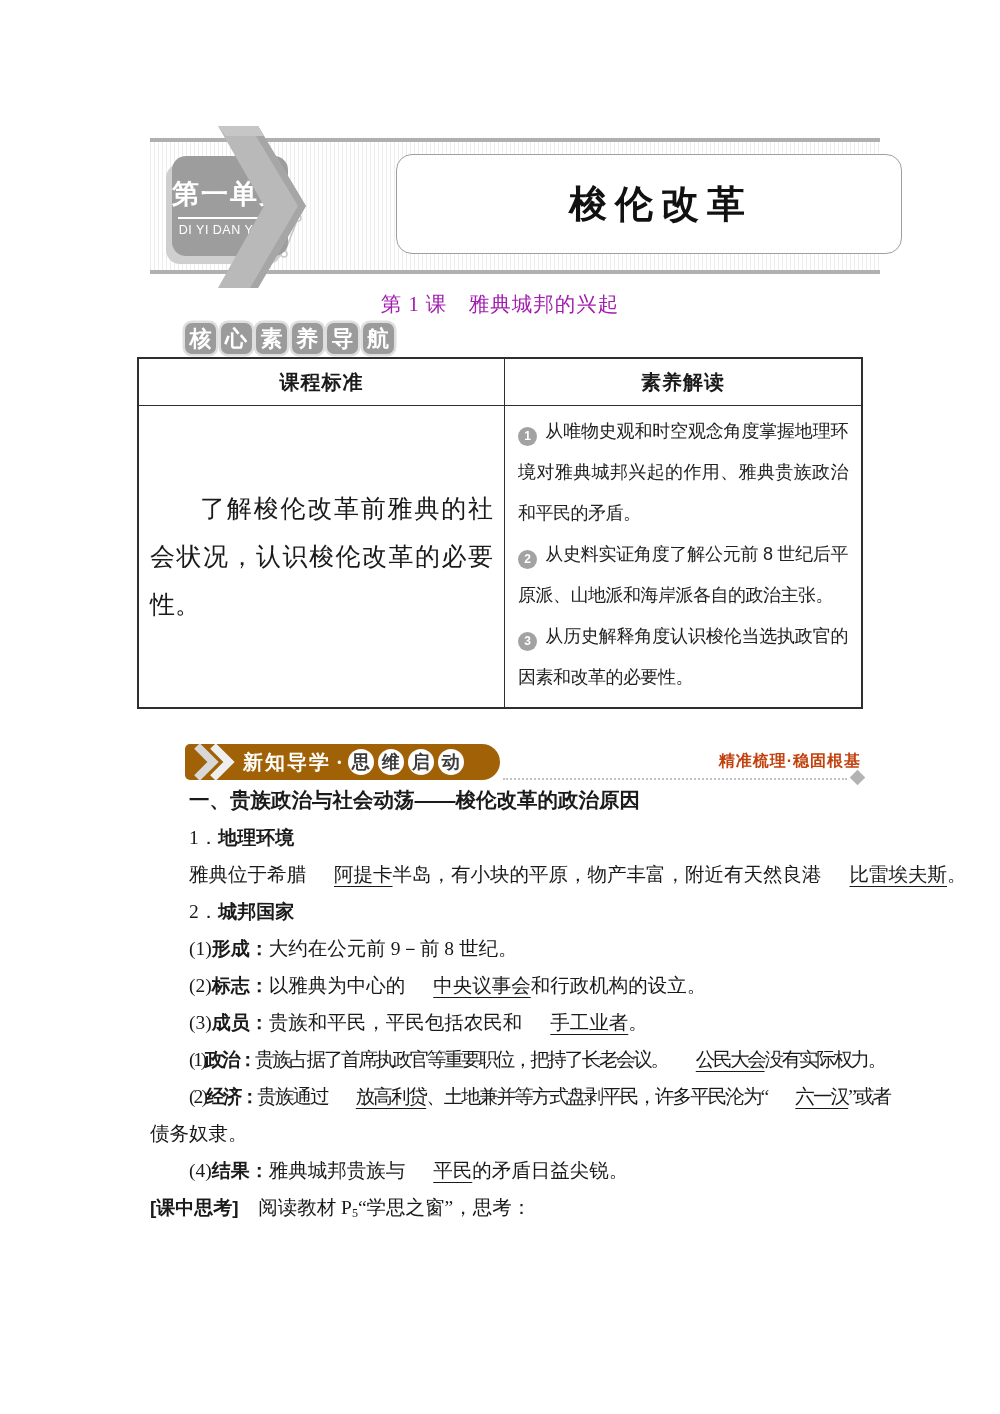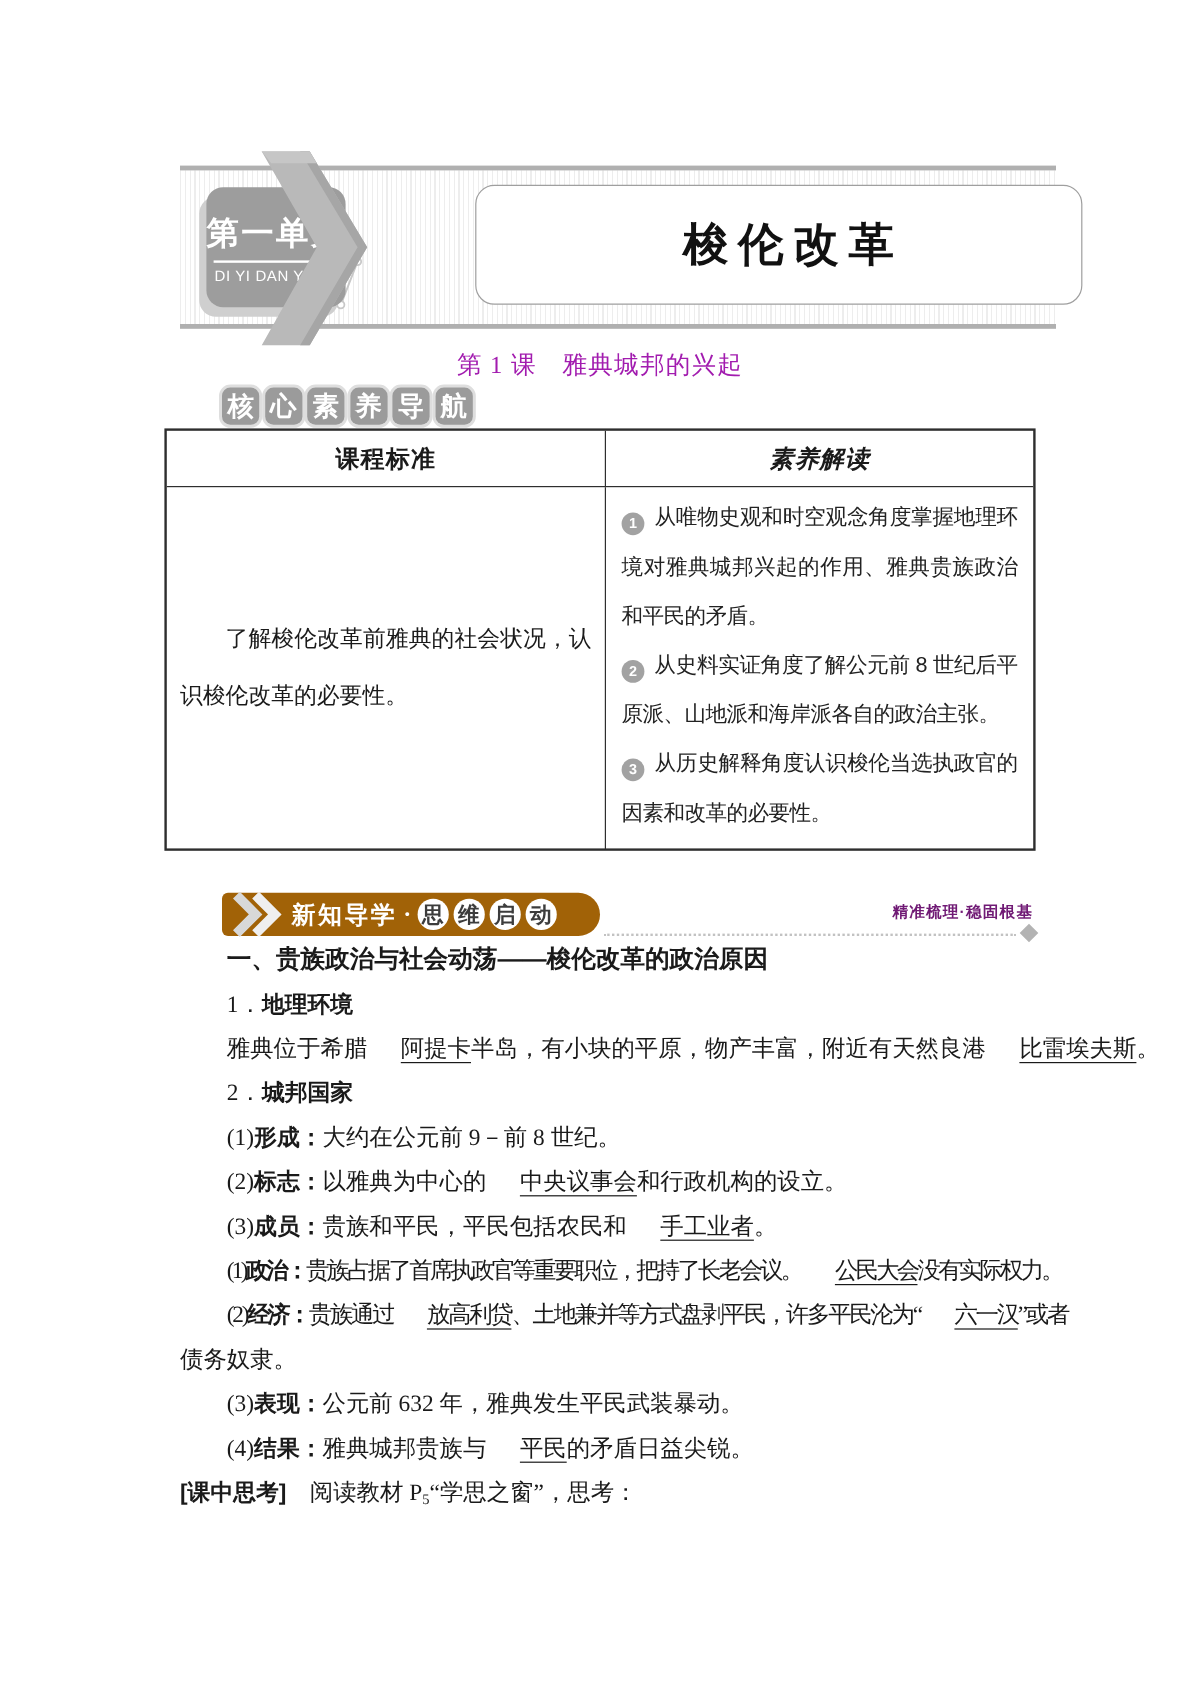--- a/index.html
+++ b/index.html
@@ -33,44 +33,44 @@
   .nav-chip{width:31px;height:31px;margin-right:4.5px;background:#9b9b9b;border-radius:7px;
     box-shadow:0 0 0 2.5px #dedede;color:#fff;font-family:"Liberation Sans","DejaVu Sans",sans-serif;
     font-weight:700;font-size:22px;line-height:31px;text-align:center;}
   
   .stable{position:absolute;top:357px;left:137px;width:726px;height:352px;
     border:2px solid #2e2e2e;box-sizing:border-box;}
   .stable .hrow{display:flex;height:46px;border-bottom:1.5px solid #2e2e2e;}
   .stable .hcell{display:flex;align-items:center;justify-content:center;
     font-family:"Liberation Sans","DejaVu Sans",sans-serif;font-weight:700;font-size:20px;letter-spacing:1px;}
   .stable .hcell.l{width:366px;border-right:1.5px solid #2e2e2e;box-sizing:border-box;}
-  .stable .hcell.r{flex:1;font-style:italic;}
+  .stable .hcell.r{flex:1;}
   .stable .brow{display:flex;height:302px;}
   .stable .bcell.l{width:366px;border-right:1.5px solid #2e2e2e;box-sizing:border-box;
     display:flex;align-items:center;padding:0 11px;}
-  .stable .bcell.l .inner{font-size:19px;line-height:48px;text-indent:2em;text-align:justify;}
+  .stable .bcell.l .inner{font-size:25px;line-height:48px;text-indent:2em;text-align:justify;}
   .stable .bcell.r{flex:1;padding:5px 13px 0 13px;box-sizing:border-box;
     font-family:"Liberation Sans","DejaVu Sans",sans-serif;font-size:18px;letter-spacing:-0.5px;color:#222;}
   .citem{line-height:41px;text-align:justify;}
   .cnum{display:inline-flex;width:19px;height:19px;border-radius:50%;background:#a2a2a2;color:#fff;
     align-items:center;justify-content:center;font-size:12px;font-weight:700;
     font-family:"Liberation Sans","DejaVu Sans",sans-serif;margin-right:8px;vertical-align:-3px;letter-spacing:0;}
   
   .sec{position:absolute;top:744px;left:185px;width:678px;height:48px;}
   .sec-banner{position:absolute;left:0;top:0;width:315px;height:36px;background:#a16207;
     border-radius:5px 18px 18px 5px;display:flex;align-items:center;padding-left:58px;box-sizing:border-box;}
   .sec-chevrons{position:absolute;left:6px;top:-4px;width:52px;height:44px;}
   .sec-banner .bt{color:#fff;font-family:"Liberation Sans","DejaVu Sans",sans-serif;
     font-weight:700;font-size:20px;letter-spacing:2px;}
   .sec-banner .sep{color:#fff;font-weight:700;margin:0 5px;font-size:20px;}
   .sec-circle{width:26px;height:26px;border-radius:50%;background:#ffffff;color:#3c3c3c;
     font-family:"Liberation Sans","DejaVu Sans",sans-serif;font-weight:700;font-size:18px;
     line-height:26px;text-align:center;margin-right:4px;}
   .sec-note{position:absolute;right:2px;top:7px;font-family:"Liberation Sans","DejaVu Sans",sans-serif;
-    font-weight:700;font-size:13px;color:#701a75;letter-spacing:1px;}
+    font-weight:700;font-size:16px;color:#c2410c;letter-spacing:1px;}
   .dotline{position:absolute;left:318px;right:16px;top:34px;border-top:2px dotted #c2c2c2;}
   .diamond{position:absolute;right:0;top:28px;width:11px;height:11px;background:#b3b3b3;transform:rotate(45deg);}
   
   .content{position:absolute;top:781px;left:150px;width:716px;}
   .line{font-size:19.5px;line-height:37px;white-space:nowrap;}
   .line.indent{padding-left:39px;}
   .line.h1 span{font-size:20.5px;}
   .line.tight2{letter-spacing:-2.3px;}
   .line.tight1{letter-spacing:-1.9px;}
   .line .b{font-family:"Liberation Sans","DejaVu Sans",sans-serif;font-weight:700;font-size:19px;}
@@ -160,16 +160,15 @@
     <div class="line h1 indent"><span class="b">一、贵族政治与社会动荡——梭伦改革的政治原因</span></div>
     <div class="line h2 indent"><span>1．</span><span class="b">地理环境</span></div>
     <div class="line indent"><span>雅典位于希腊</span><span class="u">阿提卡</span><span>半岛，有小块的平原，物产丰富，附近有天然良港</span><span class="u">比雷埃夫斯</span><span>。</span></div>
     <div class="line h2 indent"><span>2．</span><span class="b">城邦国家</span></div>
     <div class="line indent"><span>(1)</span><span class="b">形成：</span><span>大约在公元前 9－前 8 世纪。</span></div>
     <div class="line indent"><span>(2)</span><span class="b">标志：</span><span>以雅典为中心的</span><span class="u">中央议事会</span><span>和行政机构的设立。</span></div>
     <div class="line indent"><span>(3)</span><span class="b">成员：</span><span>贵族和平民，平民包括农民和</span><span class="u">手工业者</span><span>。</span></div>
     <div class="line tight2 indent"><span>(1)</span><span class="b">政治：</span><span>贵族占据了首席执政官等重要职位，把持了长老会议。</span><span class="u">公民大会</span><span>没有实际权力。</span></div>
     <div class="line tight1 indent"><span>(2)</span><span class="b">经济：</span><span>贵族通过</span><span class="u">放高利贷</span><span>、土地兼并等方式盘剥平民，许多平民沦为“</span><span class="u">六一汉</span><span>”或者</span></div>
     <div class="line"><span>债务奴隶。</span></div>
-    <div class="line indent"><span>(3)</span><span class="b">表现：</span><span>公元前 632 年，雅典发生平民武装暴动。</span></div>
     <div class="line indent"><span>(4)</span><span class="b">结果：</span><span>雅典城邦贵族与</span><span class="u">平民</span><span>的矛盾日益尖锐。</span></div>
     <div class="line"><span class="b">[课中思考]</span><span>　阅读教材 P</span><span class="sub">5</span><span>“学思之窗”，思考：</span></div>
   </div>
 
 </body></html>

